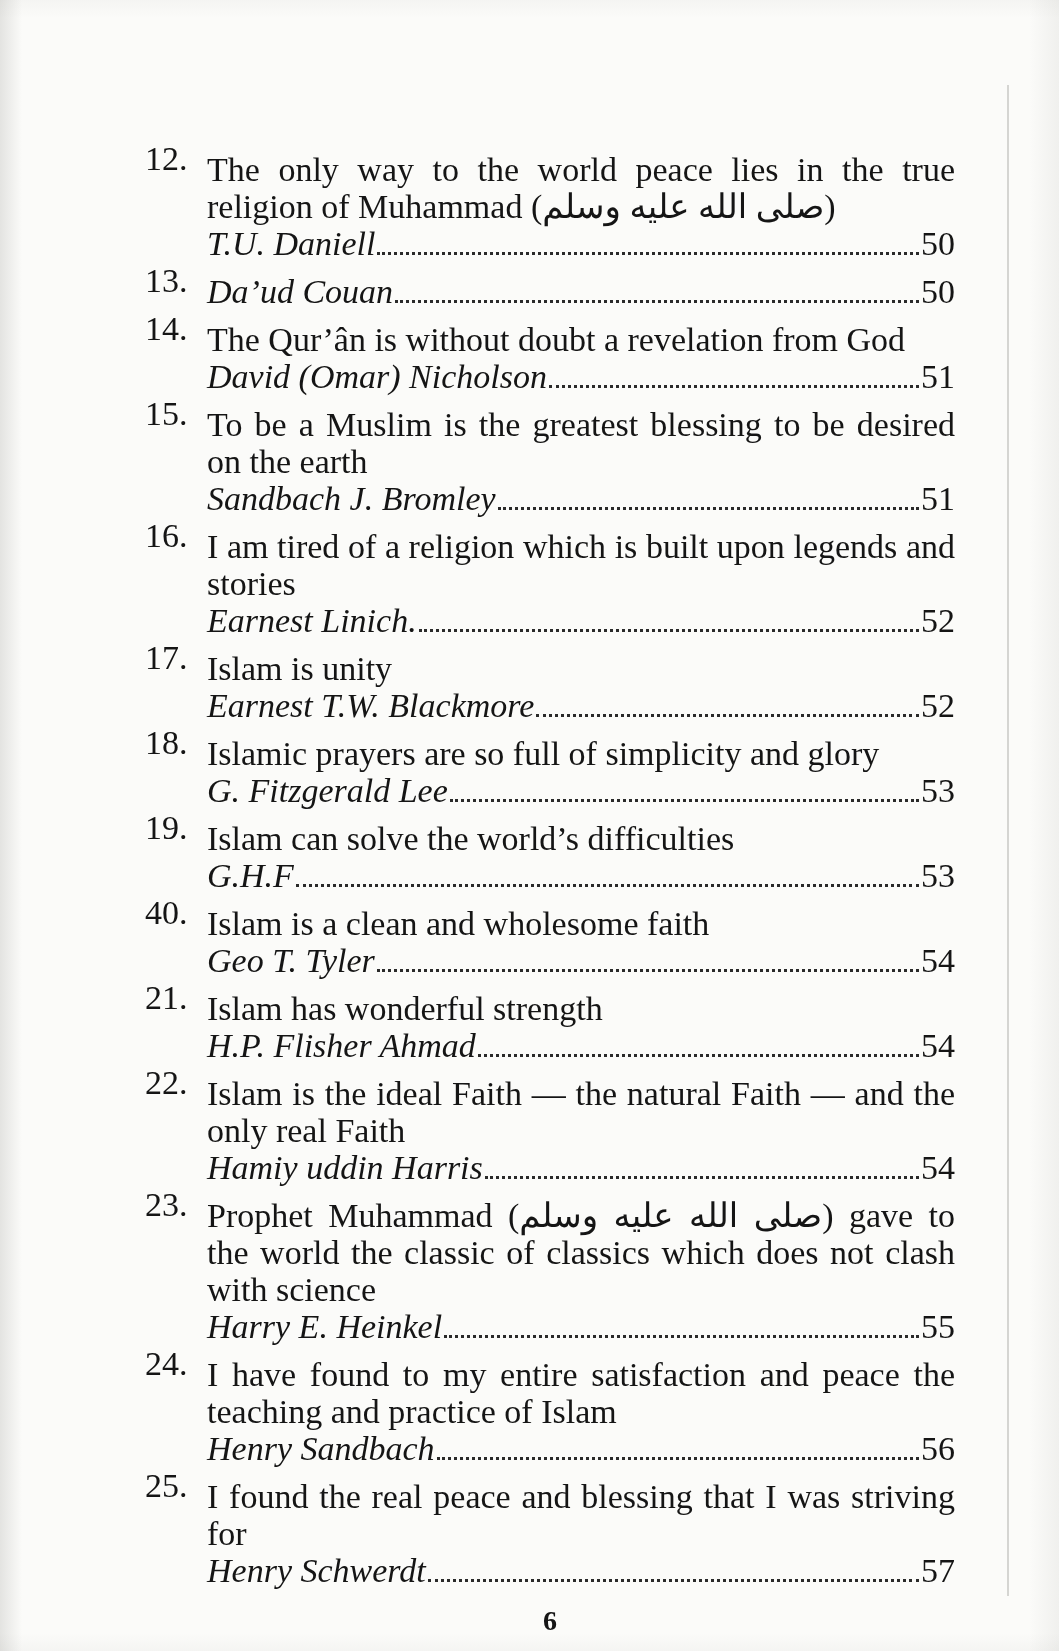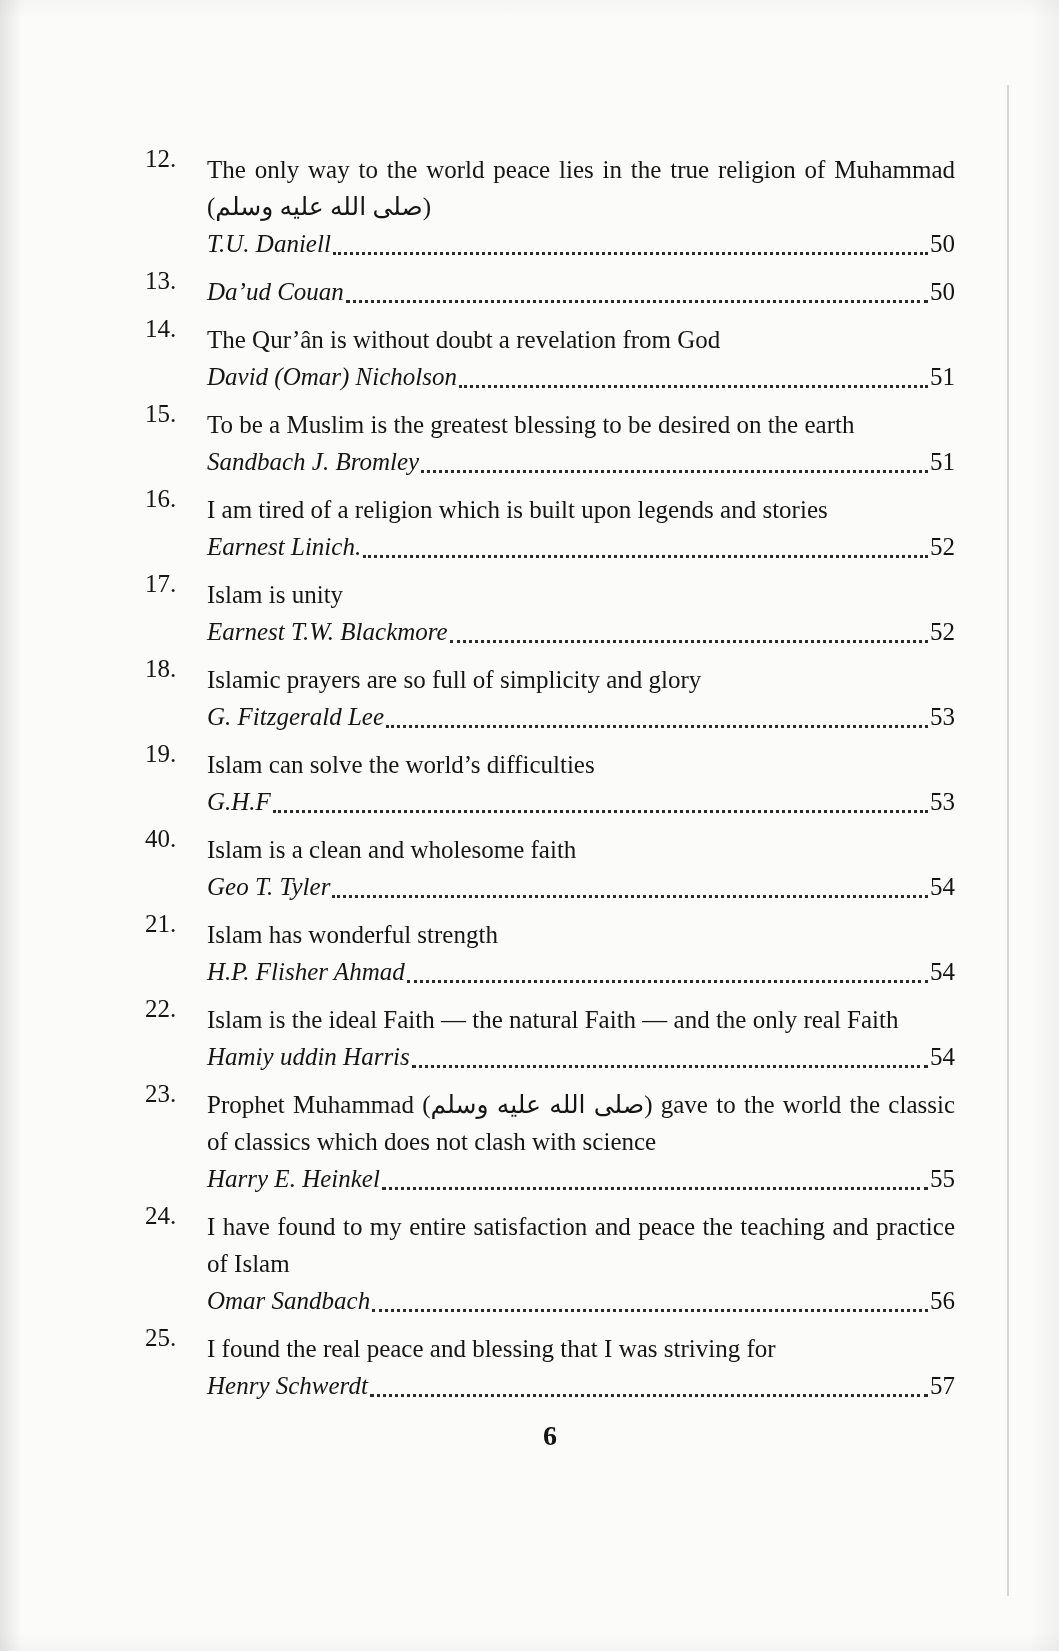--- a/index.html
+++ b/index.html
@@ -37,21 +37,21 @@
   }
   .page-content {
     position: absolute;
     left: 145px;
     top: 140px;
     width: 810px;
   }
   .entry {
     display: flex;
     align-items: flex-start;
-    font-size: 25px;
+    font-size: 34px;
     line-height: 37px;
   }
   .num {
     width: 62px;
     flex-shrink: 0;
   }
   .content {
     flex: 1;
     min-width: 0;
     margin-top: 11px;
@@ -234,21 +234,21 @@
         <span class="pagenum">55</span>
       </div>
     </div>
   </div>
 
   <div class="entry">
     <div class="num">24.</div>
     <div class="content">
       <div class="title">I have found to my entire satisfaction and peace the teaching and practice of Islam</div>
       <div class="author-row">
-        <span class="author">Omar Sandbach </span>
+        <span class="author">Henry Sandbach </span>
         <span class="leader"></span>
         <span class="pagenum">56</span>
       </div>
     </div>
   </div>
 
   <div class="entry">
     <div class="num">25.</div>
     <div class="content">
       <div class="title">I found the real peace and blessing that I was striving for</div>

